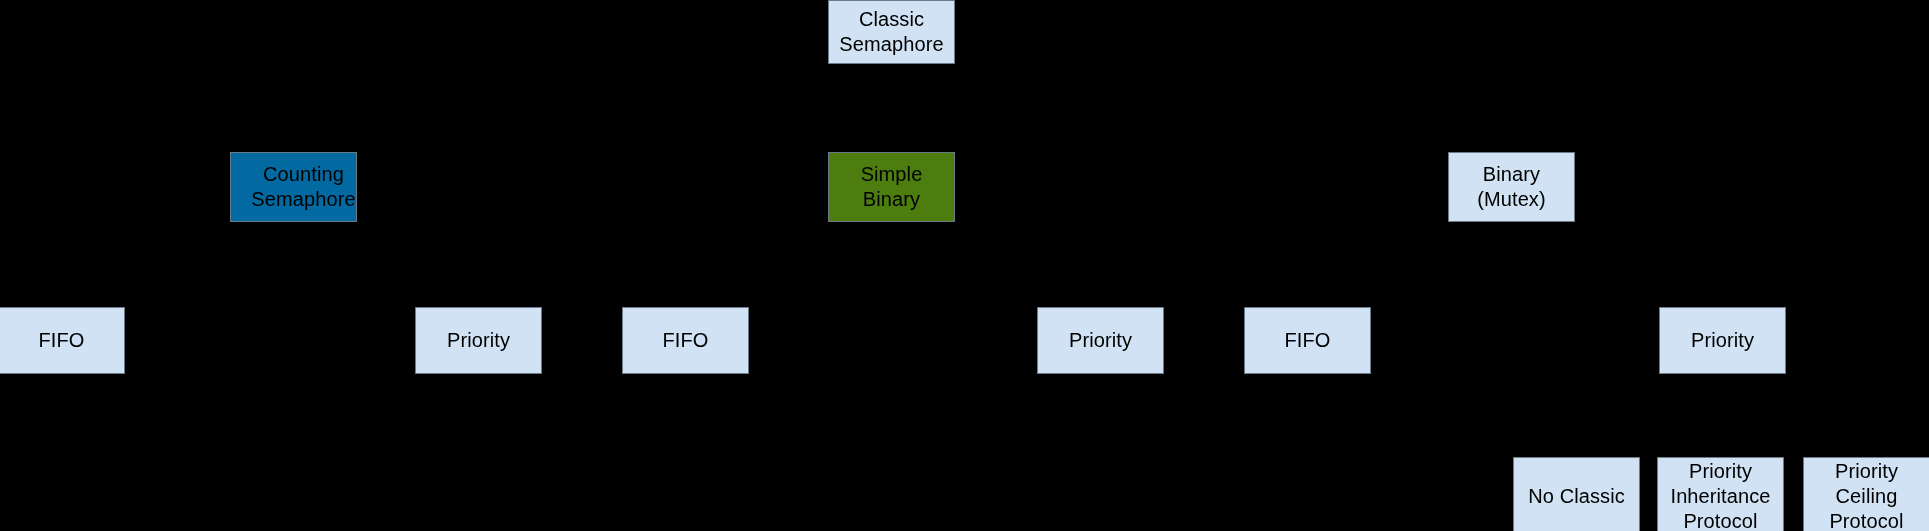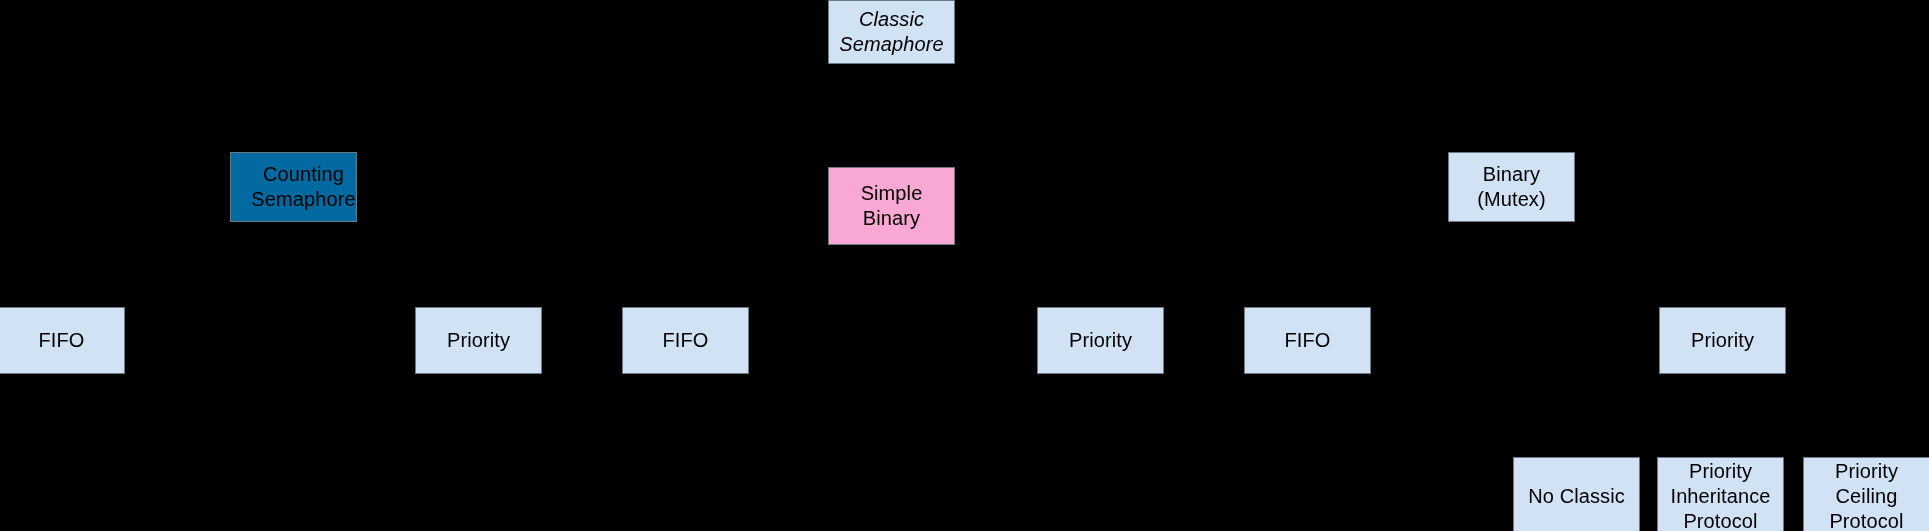--- a/index.html
+++ b/index.html
@@ -37,25 +37,25 @@
   .node-label {
     display: block;
     width: 100%;
     white-space: pre-line;
   }
 </style>
 </head>
 <body>
 
 <div id="diagram-canvas" style="width: 1929px; height: 531px; background: rgb(0, 0, 0);">
-    <div class="node" style="left: 828px; top: 0px; width: 127px; height: 64px; background: rgb(208, 226, 243); border-color: rgb(107, 122, 134); color: rgb(0, 0, 0); font-style: italic;"><span class="node-label">Classic
+    <div class="node" style="left: 828px; top: 0px; width: 127px; height: 64px; background: rgb(208, 226, 243); border-color: rgb(107, 122, 134); color: rgb(0, 0, 0);"><span class="node-label">Classic
 Semaphore</span></div>
     <div class="node" style="left: 230px; top: 152px; width: 127px; height: 70px; background: #0369a1; border-color: rgb(107, 122, 134); color: rgb(0, 0, 0); padding-left: 20px;"><span class="node-label">Counting
 Semaphore</span></div>
-    <div class="node" style="left: 828px; top: 152px; width: 127px; height: 78px; background: #f9a8d4; border-color: rgb(107, 122, 134); color: rgb(0, 0, 0); margin-top: 15px;"><span class="node-label">Simple
+    <div class="node" style="left: 828px; top: 152px; width: 127px; height: 70px; background: #4d7c0f; border-color: rgb(107, 122, 134); color: rgb(0, 0, 0);"><span class="node-label">Simple
 Binary</span></div>
     <div class="node" style="left: 1448px; top: 152px; width: 127px; height: 70px; background: rgb(208, 226, 243); border-color: rgb(107, 122, 134); color: rgb(0, 0, 0);"><span class="node-label">Binary
 (Mutex)</span></div>
     <div class="node" style="left: -2px; top: 307px; width: 127px; height: 67px; background: rgb(208, 226, 243); border-color: rgb(107, 122, 134); color: rgb(0, 0, 0);"><span class="node-label">FIFO</span></div>
     <div class="node" style="left: 415px; top: 307px; width: 127px; height: 67px; background: rgb(208, 226, 243); border-color: rgb(107, 122, 134); color: rgb(0, 0, 0);"><span class="node-label">Priority</span></div>
     <div class="node" style="left: 622px; top: 307px; width: 127px; height: 67px; background: rgb(208, 226, 243); border-color: rgb(107, 122, 134); color: rgb(0, 0, 0);"><span class="node-label">FIFO</span></div>
     <div class="node" style="left: 1037px; top: 307px; width: 127px; height: 67px; background: rgb(208, 226, 243); border-color: rgb(107, 122, 134); color: rgb(0, 0, 0);"><span class="node-label">Priority</span></div>
     <div class="node" style="left: 1244px; top: 307px; width: 127px; height: 67px; background: rgb(208, 226, 243); border-color: rgb(107, 122, 134); color: rgb(0, 0, 0);"><span class="node-label">FIFO</span></div>
     <div class="node" style="left: 1659px; top: 307px; width: 127px; height: 67px; background: rgb(208, 226, 243); border-color: rgb(107, 122, 134); color: rgb(0, 0, 0);"><span class="node-label">Priority</span></div>
     <div class="node" style="left: 1513px; top: 457px; width: 127px; height: 78px; background: rgb(208, 226, 243); border-color: rgb(107, 122, 134); color: rgb(0, 0, 0);"><span class="node-label">No Classic</span></div>

